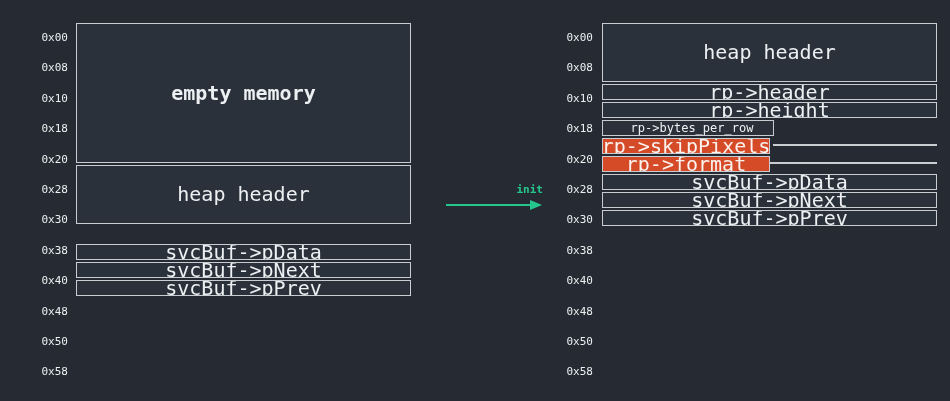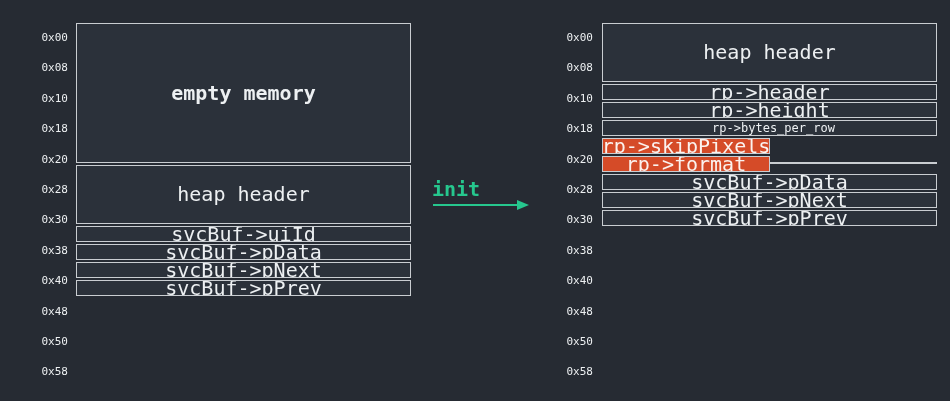--- a/index.html
+++ b/index.html
@@ -44,24 +44,24 @@
     border:1px solid var(--border);
     color:var(--text);
     font-size:20px;
     white-space:nowrap;
     overflow:hidden;
   }
   .box + .box{margin-left:-1px;margin-top:24px;}
   .box.hl{background:var(--hl);color:#fbf2ee;}
   .box.small{font-size:12px;padding-left:8px;}
   .arrow-block{
-    position:absolute;left:432px;top:181px;width:98px;
-    text-align:left;
+    position:absolute;left:445px;top:181px;width:98px;
+    text-align:right;
     color:var(--accent);
-    font-size:20px;font-weight:bold;
+    font-size:11px;font-weight:bold;
     line-height:17px;
   }
   .arrow-svg{display:block;margin:1px 0;}
 </style>
 </head>
 <body>
 
 <div id="canvas">
 
   <div class="addr-col" style="left:28px">
@@ -80,21 +80,20 @@
   </div>
 
   <div class="stack" style="left:76px">
     <div class="row s6">
       <div class="box">empty memory</div>
     </div>
     <div class="row s2">
       <div class="box">heap header</div>
     </div>
     <div class="row s1">
-      <div class="box">svcBuf-&gt;uiId</div>
     </div>
     <div class="row s1">
       <div class="box">svcBuf-&gt;pData</div>
     </div>
     <div class="row s1">
       <div class="box">svcBuf-&gt;pNext</div>
     </div>
     <div class="row s1">
       <div class="box">svcBuf-&gt;pPrev</div>
     </div>
@@ -128,20 +127,21 @@
       <div class="box">heap header</div>
     </div>
     <div class="row s1">
       <div class="box">rp-&gt;header</div>
     </div>
     <div class="row s1">
       <div class="box">rp-&gt;height</div>
     </div>
     <div class="row s1">
       <div class="box small">rp-&gt;bytes_per_row</div>
+      <div class="box">rp-&gt;stride</div>
     </div>
     <div class="row s1">
       <div class="box hl">rp-&gt;skipPixels</div>
       <div class="box hl">rp-&gt;rowLength</div>
     </div>
     <div class="row s1">
       <div class="box hl">rp-&gt;format</div>
       <div class="box hl">rp-&gt;type</div>
     </div>
     <div class="row s1">

